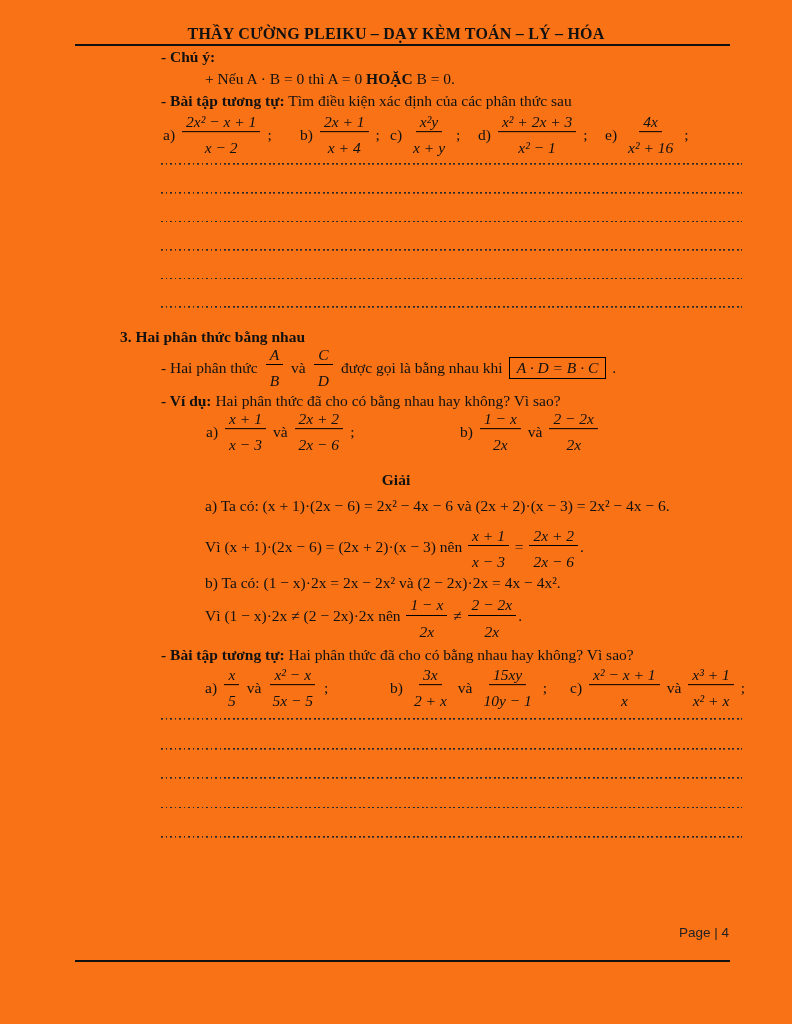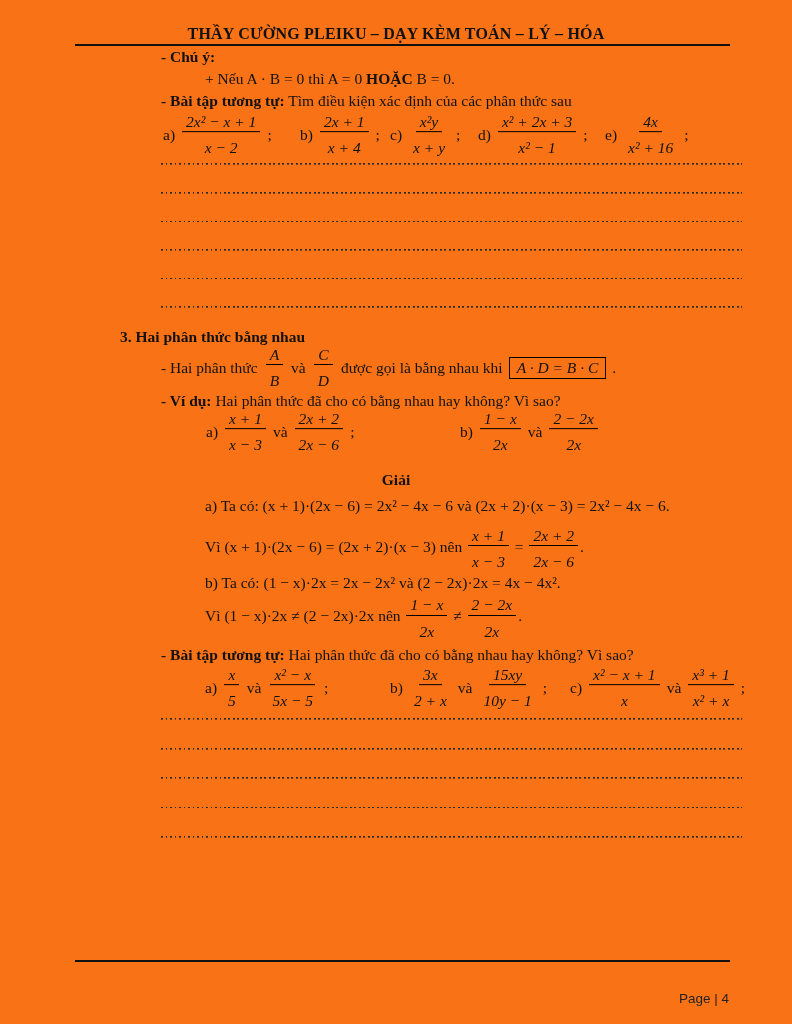--- a/index.html
+++ b/index.html
@@ -39,21 +39,21 @@
   .def-line{margin-top:0;display:flex;align-items:center;gap:6px;white-space:nowrap;}
   .boxed{border:1.2px solid #000;padding:1px 7px;font-style:italic;}
   .vidu-label{margin-top:2px;}
   .giai{text-align:center;font-weight:bold;margin-top:17px;}
   .sol{margin-top:8px;white-space:nowrap;}
   .sol-frac{margin-top:12px;}
   .sol-b1{margin-top:4px;}
   .sol-b2{margin-top:4px;}
   .ex2-label{margin-top:6px;}
   .footer-rule{position:absolute;left:75px;right:62px;top:960px;border-top:2.2px solid #111;}
-  .footer-text{position:absolute;top:991px;right:63px;font-family:"Liberation Sans", sans-serif;font-size:13.5px;color:#222;}
+  .footer-text{position:absolute;top:925px;right:63px;font-family:"Liberation Sans", sans-serif;font-size:13.5px;color:#222;}
 </style>
 </head>
 <body>
 
 <div class="page">
 
   <div class="header-title">THẦY CƯỜNG PLEIKU – DẠY KÈM TOÁN – LÝ – HÓA</div>
   <div class="header-rule"></div>
 
   <div class="lvl1 note-label">- Chú ý:</div>

